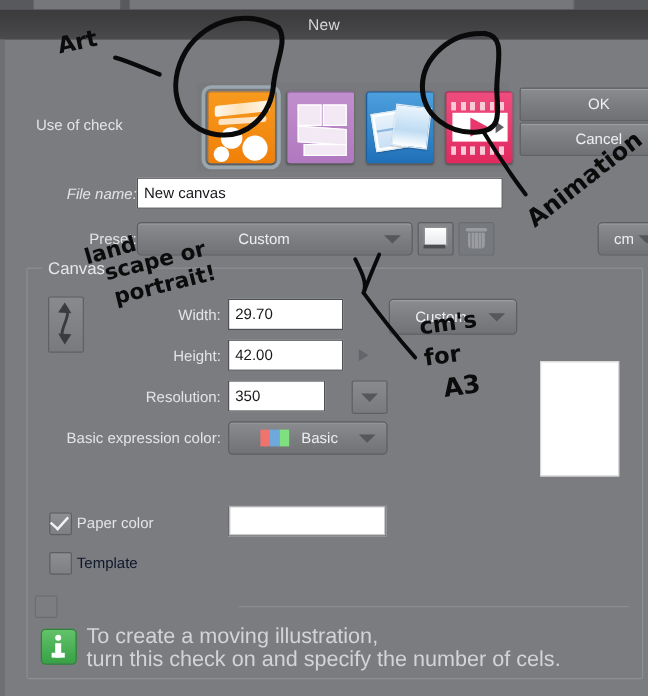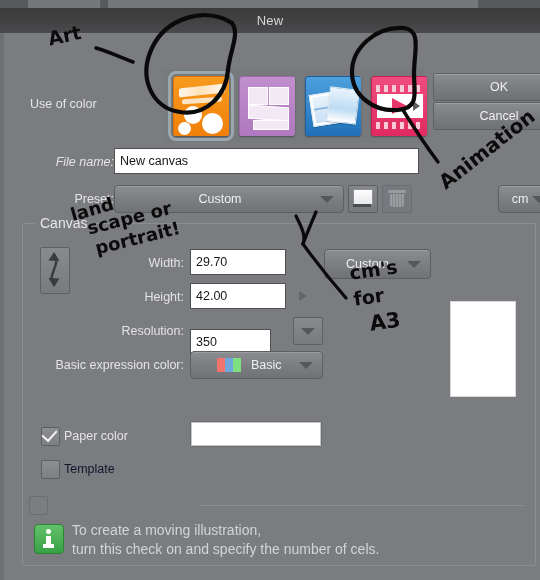--- a/index.html
+++ b/index.html
@@ -355,21 +355,21 @@
     border-radius: 2px;
   }
 
   .width-label  { left: 120px; top: 223px; width: 60px; text-align: right; }
   .height-label { left: 120px; top: 257px; width: 60px; text-align: right; }
   .res-label    { left: 100px; top: 291px; width: 80px; text-align: right; }
   .bec-label    { left: 45px;  top: 325px; width: 135px; text-align: right; }
 
   .width-input  { left: 186px; top: 216px; width: 96px; height: 26px; }
   .height-input { left: 186px; top: 250px; width: 96px; height: 26px; }
-  .res-input    { left: 186px; top: 284px; width: 81px; height: 26px; margin-top: 12px; }
+  .res-input    { left: 186px; top: 284px; width: 81px; height: 26px; }
 
   .expand-tri {
     position: absolute;
     left: 295px; top: 258px;
     width: 0; height: 0;
     border-left: 8px solid #63656a;
     border-top: 5px solid transparent;
     border-bottom: 5px solid transparent;
   }
   .res-drop {
@@ -476,21 +476,21 @@
   }
   .info-icon .i-foot {
     position: absolute; left: 8px; top: 19px;
     width: 11px; height: 4px; background: #fff;
   }
 
   .info-text {
     position: absolute;
     left: 68px; top: 488px;
     color: #d3d4d6;
-    font-size: 14px;
+    font-size: 18px;
     line-height: 19px;
     white-space: pre-line;
   }
 
   
   .ink {
     position: absolute;
     left: 0; top: 0;
     width: 540px; height: 580px;
     pointer-events: none;
@@ -512,21 +512,21 @@
     <div class="desktop-tab t1"></div>
     <div class="desktop-tab t2"></div>
   </div>
 
   <div class="titlebar">
     <div class="title">New</div>
   </div>
 
   <div class="dialog">
 
-    <div class="lbl useofwork-label">Use of color</div>
+    <div class="lbl useofwork-label">Use of check</div>
 
     <div class="icon-strip">
 
       <div class="work-icon wi-1 selected">
         <div class="wi-inner ic-illust">
           <span class="band"></span>
           <span class="band2"></span>
           <span class="flower f1"></span>
           <span class="flower f2"></span>
           <span class="flower f3"></span>

